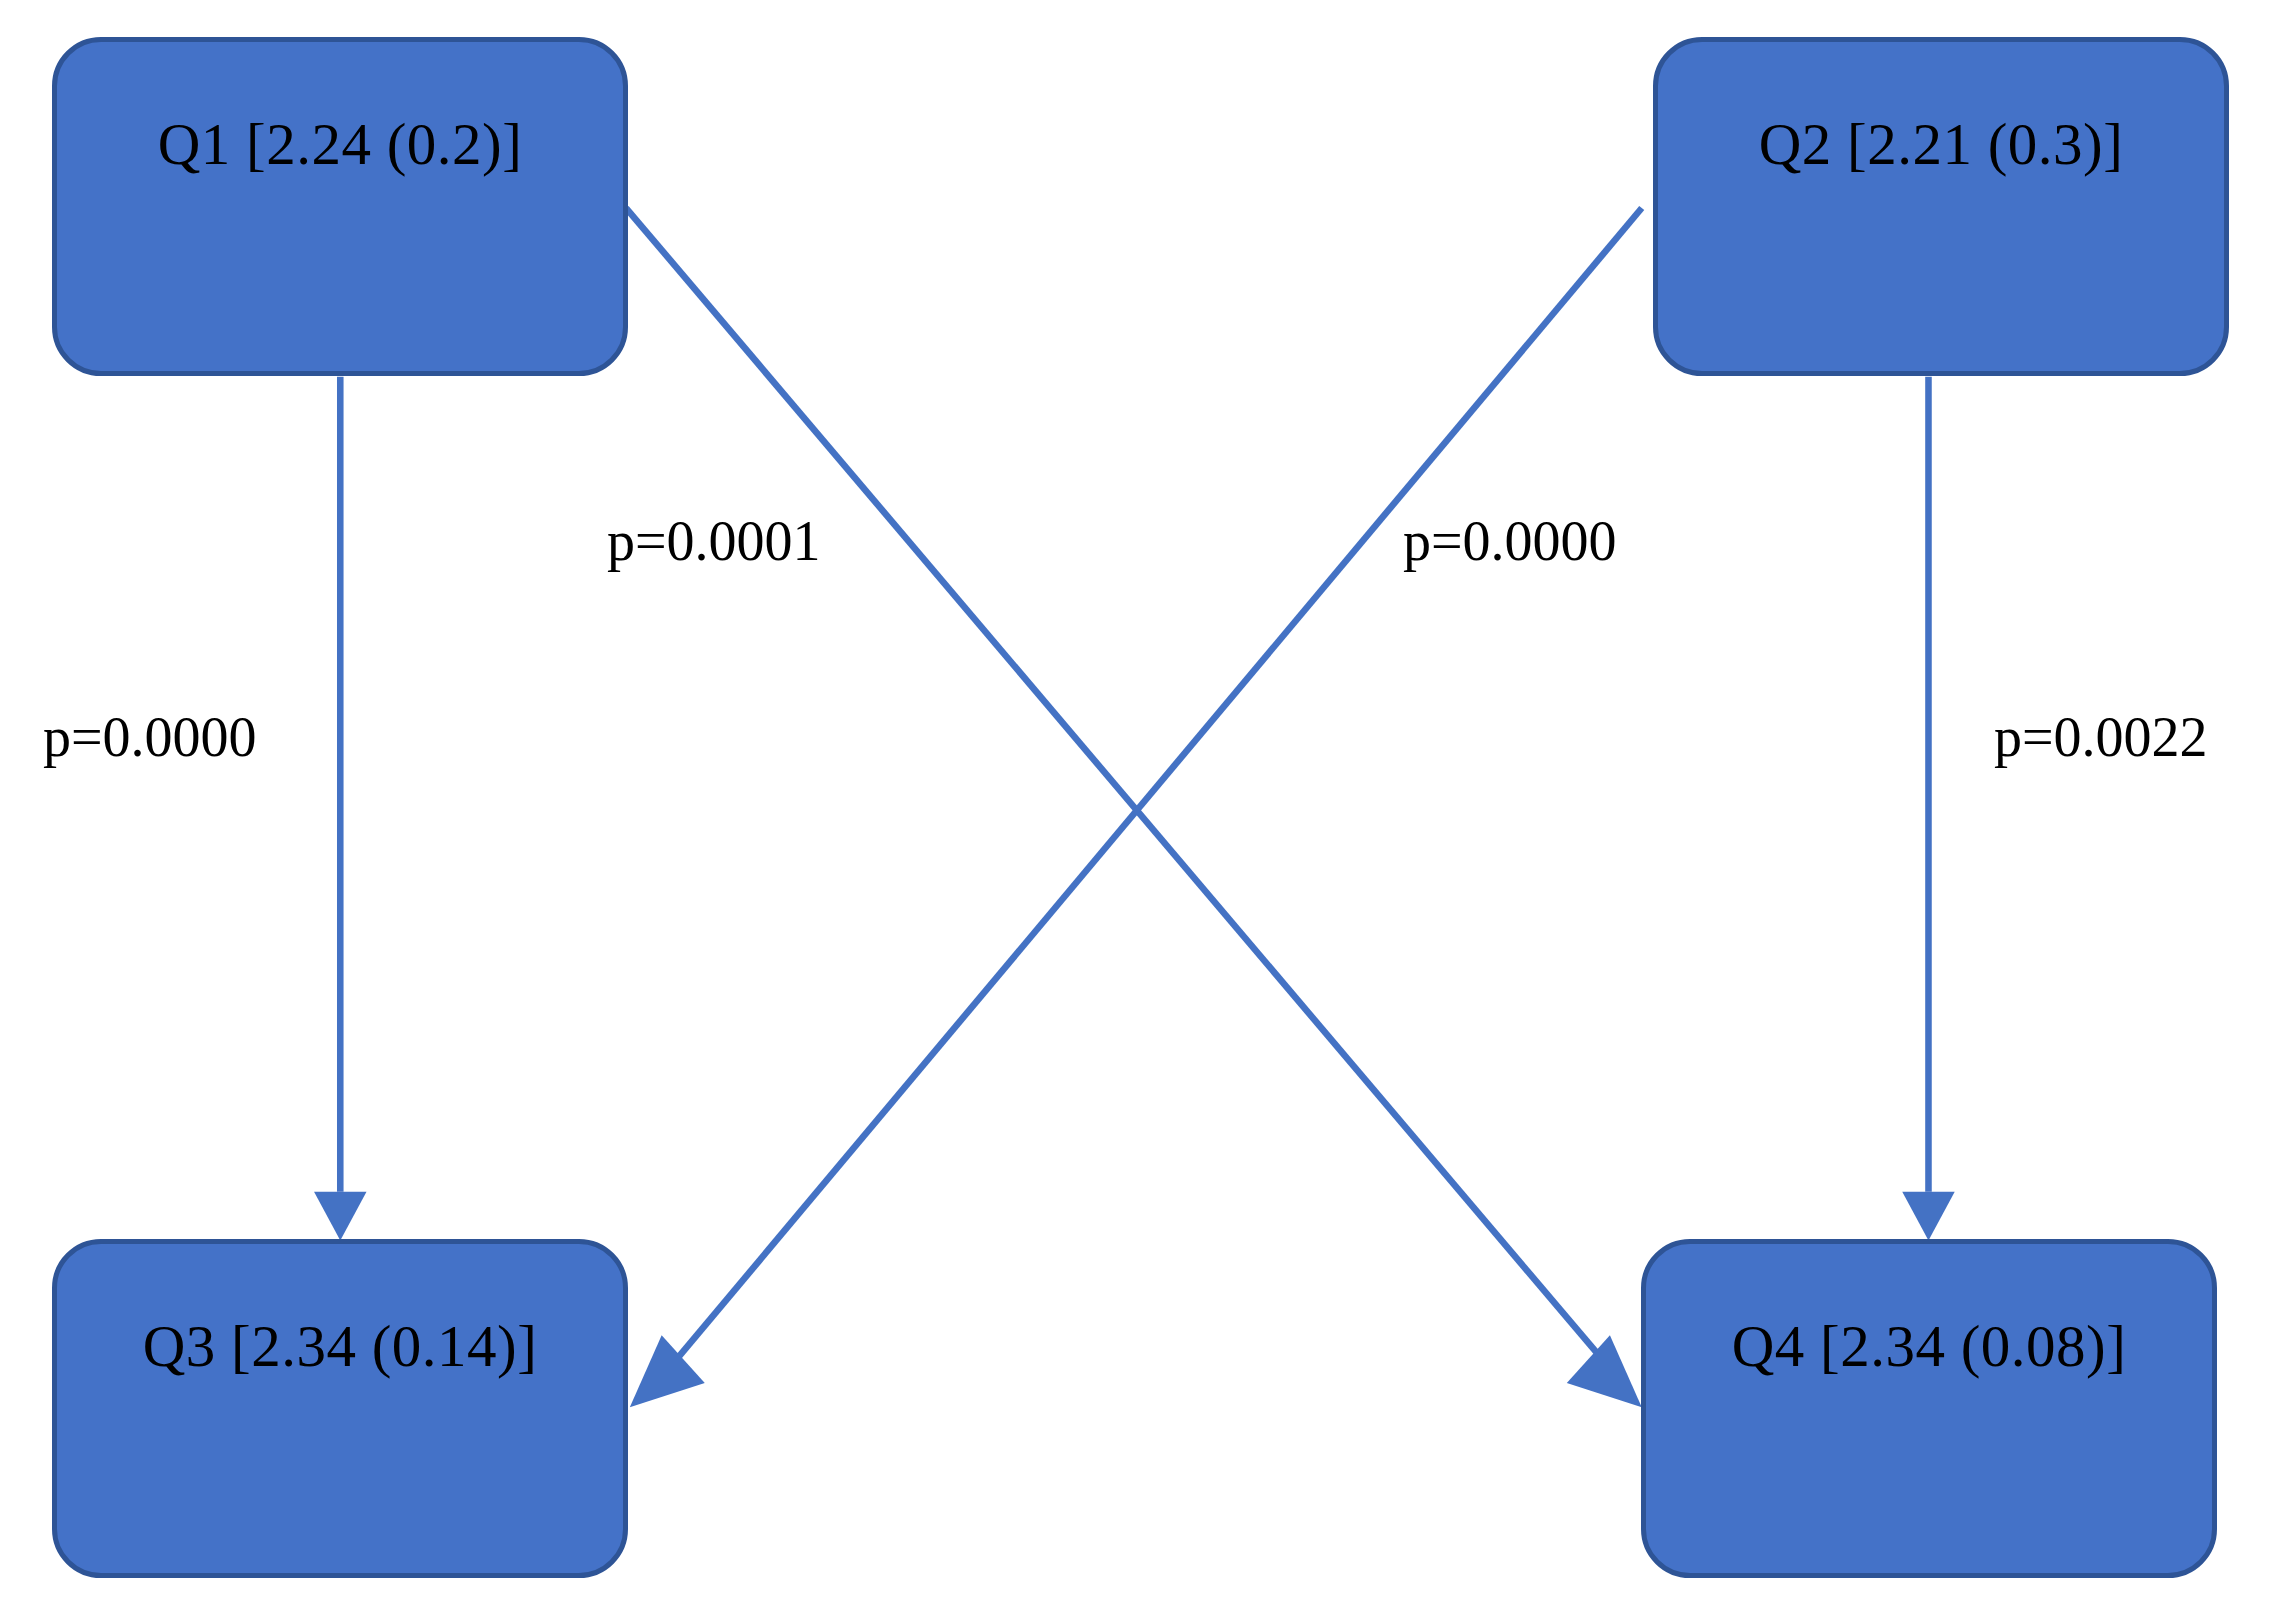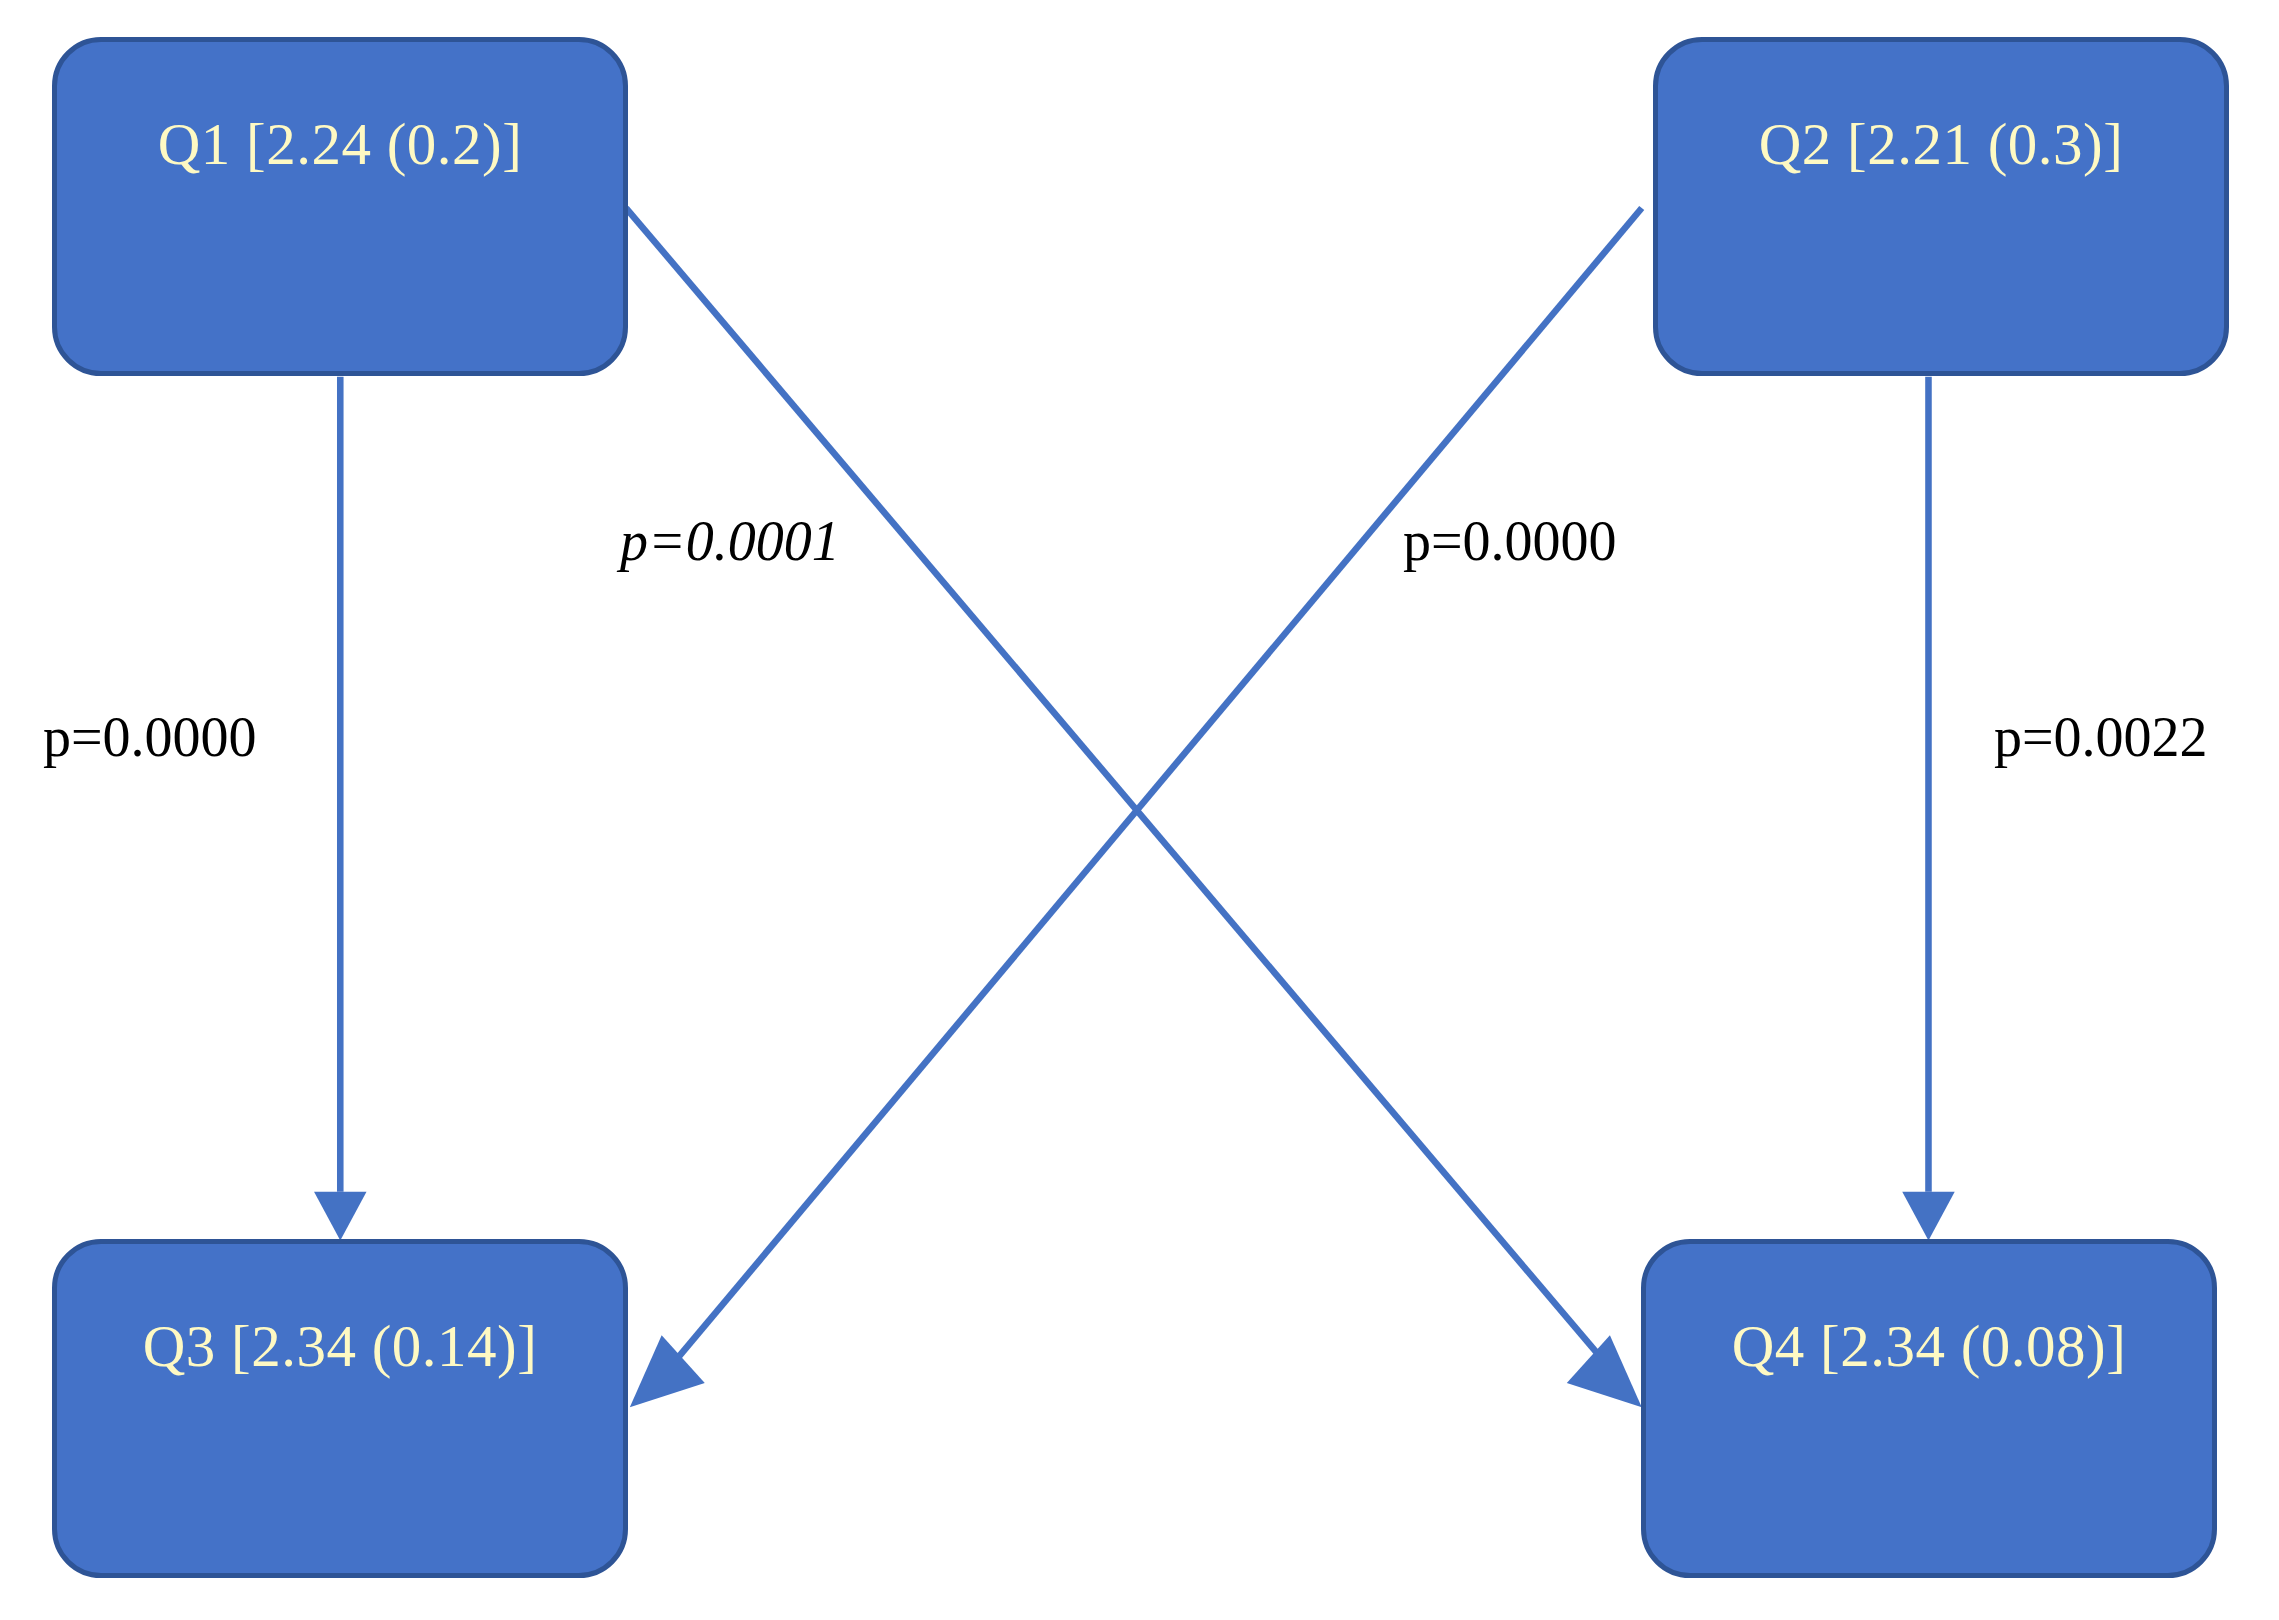--- a/index.html
+++ b/index.html
@@ -31,21 +31,21 @@
     z-index: 2;
     box-sizing: border-box;
     background: #4472C8;
     border: 5.6px solid #2E5496;
     border-radius: 49px;
     display: flex;
     align-items: center;
     justify-content: center;
   }
   .node-label {
-    color: #fef9c3;
+    color: #000000;
     font-size: 59px;
     line-height: 1;
     letter-spacing: 0.5px;
     white-space: nowrap;
     font-family: "Liberation Serif", "DejaVu Serif", serif;
   }
   #node-q1 { left: 52px;   top: 37px;   width: 576px;  height: 339px; }
   #node-q2 { left: 1641px; top: 37px;   width: 576px;  height: 339px; margin-left: 12px; }
   #node-q3 { left: 52px;   top: 1239px; width: 576px;  height: 339px; }
   #node-q4 { left: 1641px; top: 1239px; width: 576px;  height: 339px; }
@@ -58,21 +58,21 @@
   .edge-label {
     position: absolute;
     z-index: 3;
     color: #000000;
     font-size: 56px;
     line-height: 1;
     white-space: nowrap;
     font-family: "Liberation Serif", "DejaVu Serif", serif;
   }
   #label-q1-q3 { left: 43px;   top: 709px; }
-  #label-q1-q4 { left: 620px;  top: 513px; font-style: italic; }
+  #label-q1-q4 { left: 607px;  top: 513px; }
   #label-q2-q3 { left: 1403px; top: 513px; }
   #label-q2-q4 { left: 1994px; top: 689px; margin-top: 20px; }
 </style>
 </head>
 <body>
 
 <div id="canvas">
 
   <svg id="edges" viewBox="0 0 2433 1730" width="2280" height="1621" xmlns="http://www.w3.org/2000/svg">
 

